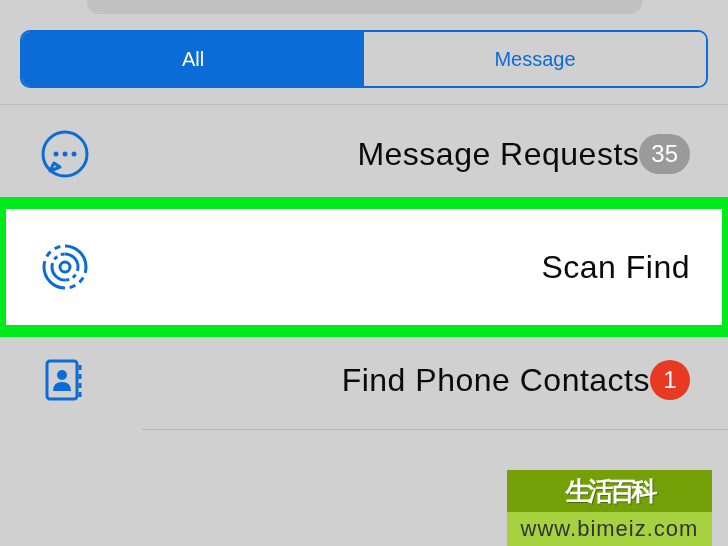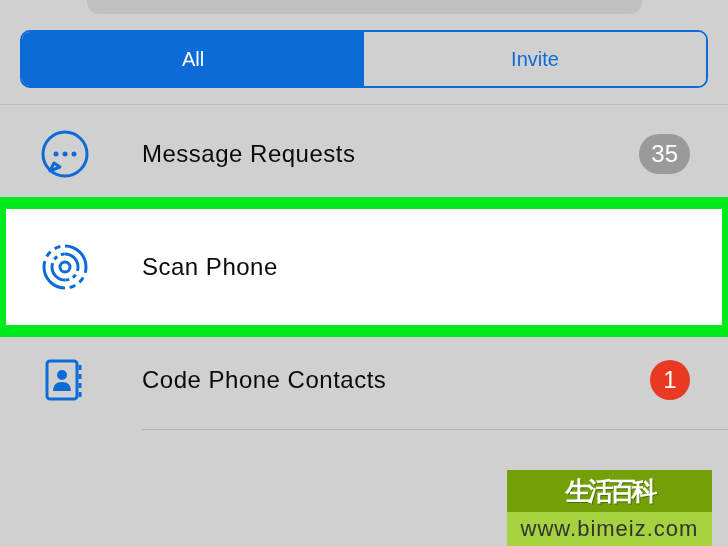--- a/index.html
+++ b/index.html
@@ -77,25 +77,26 @@
     .row-icon {
       width: 50px;
       height: 50px;
       display: flex;
       align-items: center;
       justify-content: center;
       flex-shrink: 0;
       color: #0b6cd8;
     }
     .row-label {
-      font-size: 24px;
+      font-size: 32px;
       color: #0a0a0a;
       margin-left: 52px;
       flex: 1;
       letter-spacing: 0.5px;
+      text-align: right;
     }
     .row-badge {
       min-width: 50px;
       height: 40px;
       border-radius: 20px;
       display: flex;
       align-items: center;
       justify-content: center;
       font-size: 24px;
       color: #ffffff;
@@ -162,21 +163,21 @@
 <div class="top-bar-remnant">
   <div class="search-remnant"></div>
 </div>
 
 <div class="segmented-area">
   <div class="segmented">
     <div class="segment active">
       <span>All</span>
     </div>
     <div class="segment inactive">
-      <span>Invite</span>
+      <span>Message</span>
     </div>
   </div>
 </div>
 
 <div class="hr-full"></div>
 
 <div class="list">
 
   <div class="row">
     <span class="row-icon">
@@ -201,36 +202,36 @@
           <path d="M 12 25 A 13 13 0 0 1 25 12" stroke-dasharray="4 4"></path>
           <path d="M 38 25 A 13 13 0 0 1 25 38" stroke-dasharray="4 4"></path>
           <path d="M 25 38 A 13 13 0 0 1 12 25"></path>
           <path d="M 25 4 A 21 21 0 0 1 46 25"></path>
           <path d="M 4 25 A 21 21 0 0 1 25 4" stroke-dasharray="6 5"></path>
           <path d="M 46 25 A 21 21 0 0 1 25 46" stroke-dasharray="6 5"></path>
           <path d="M 25 46 A 21 21 0 0 1 4 25"></path>
         </g>
       </svg>
     </span>
-    <span class="row-label">Scan Phone</span>
+    <span class="row-label">Scan Find</span>
   </div>
 
   <div class="row">
     <span class="row-icon">
       <svg viewBox="0 0 50 50" width="50" height="50">
         <rect x="7" y="6" width="30" height="38" rx="3" fill="none" stroke="#0b6cd8" stroke-width="3"></rect>
         <circle cx="22" cy="20" r="5" fill="#0b6cd8"></circle>
         <path d="M13 36 Q13 27 22 27 Q31 27 31 36 Z" fill="#0b6cd8"></path>
         <line x1="40" y1="10" x2="40" y2="15" stroke="#0b6cd8" stroke-width="3"></line>
         <line x1="40" y1="19" x2="40" y2="24" stroke="#0b6cd8" stroke-width="3"></line>
         <line x1="40" y1="28" x2="40" y2="33" stroke="#0b6cd8" stroke-width="3"></line>
         <line x1="40" y1="37" x2="40" y2="42" stroke="#0b6cd8" stroke-width="3"></line>
       </svg>
     </span>
-    <span class="row-label">Code Phone Contacts</span>
+    <span class="row-label">Find Phone Contacts</span>
     <span class="row-badge badge-red">1</span>
   </div>
 
   <div class="inner-sep"></div>
 
 
 </div>
 
 <div class="watermark">
   <div class="wm-top">

